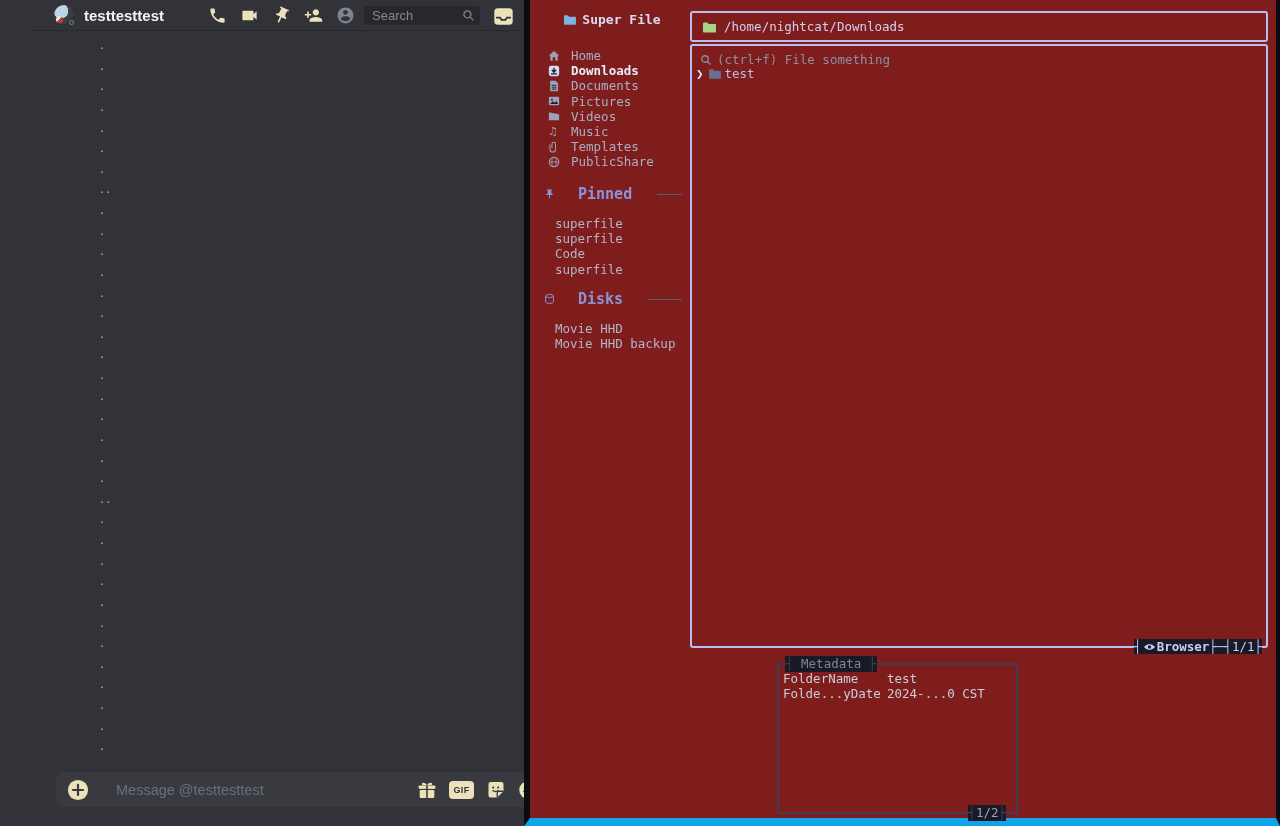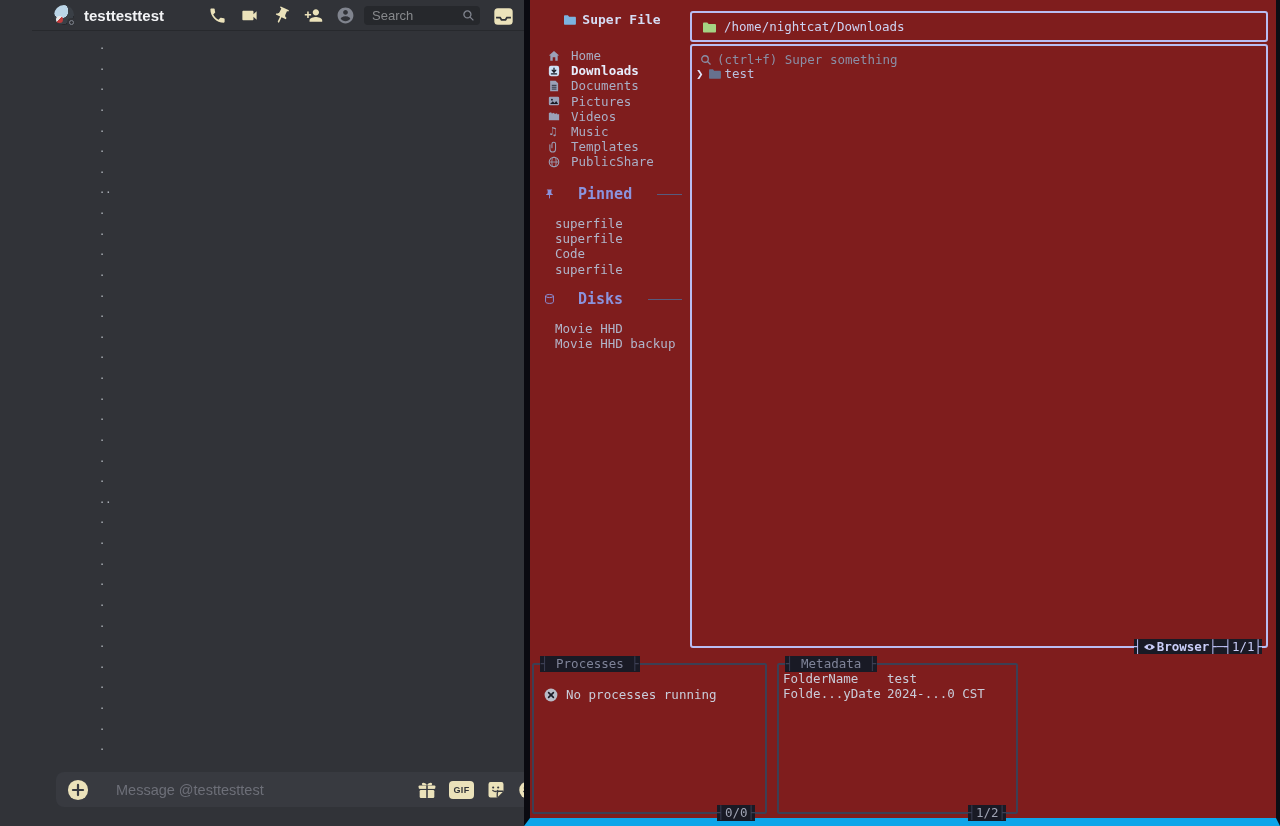--- a/index.html
+++ b/index.html
@@ -394,21 +394,21 @@
       </svg>
     <span class="sf-path">/home/nightcat/Downloads</span>
   </div>
 
   <div class="t sf-browser">
     <div class="sf-searchrow">
       <svg style="width:12px;height:12px" viewBox="0 0 24 24" fill="none" stroke="currentColor" stroke-width="2.6">
           <circle cx="10" cy="10" r="6.5"></circle>
           <line x1="15" y1="15" x2="21" y2="21"></line>
         </svg>
-      <span>(ctrl+f) Super something</span>
+      <span>(ctrl+f) File something</span>
     </div>
     <div class="sf-filerow">
       <span class="cursor">❯</span>
       <svg style="width:13px;height:11px;color:#67718e" viewBox="0 0 14 12">
           <path fill="currentColor" d="M1 2.5C1 1.9 1.5 1.4 2.1 1.4h3.2l1.3 1.6h6.3c.6 0 1.1.5 1.1 1.1v6.4c0 .6-.5 1.1-1.1 1.1H2.1C1.5 11.6 1 11.1 1 10.5Z"></path>
         </svg>
       <span>test</span>
     </div>
     <div class="sf-mode">
       <span class="pipe">┤</span>
@@ -416,31 +416,20 @@
           <path fill="currentColor" d="M1 5 Q7 -1.6 13 5 Q7 11.6 1 5 Z"></path>
           <circle cx="7" cy="5" r="1.8" fill="#191a25"></circle>
         </svg>
       <span class="lbl">Browser</span>
       <span class="pipe">├─┤</span>
       <span>1/1</span>
       <span class="pipe">├</span>
     </div>
   </div>
 
-  <div class="t sf-panel" style="left:2px;width:235px">
-    <span class="sf-paneltitle">Processes</span>
-    <div class="sf-empty">
-      <svg class="cx" viewBox="0 0 14 14">
-          <circle cx="7" cy="7" r="6.4" fill="#b9bcc8"></circle>
-          <path d="M4.6 4.6 9.4 9.4 M9.4 4.6 4.6 9.4" stroke="#191a25" stroke-width="1.6" stroke-linecap="round"></path>
-        </svg>
-      <span>No processes running</span>
-    </div>
-    <span class="sf-counter">0/0</span>
-  </div>
 
   <div class="t sf-panel" style="left:247px;width:241px">
     <span class="sf-paneltitle">Metadata</span>
     <div class="meta-rows">
 
         <div class="meta-row">
           <span class="meta-key">FolderName</span>
           <span class="meta-val">test</span>
         </div>
 

